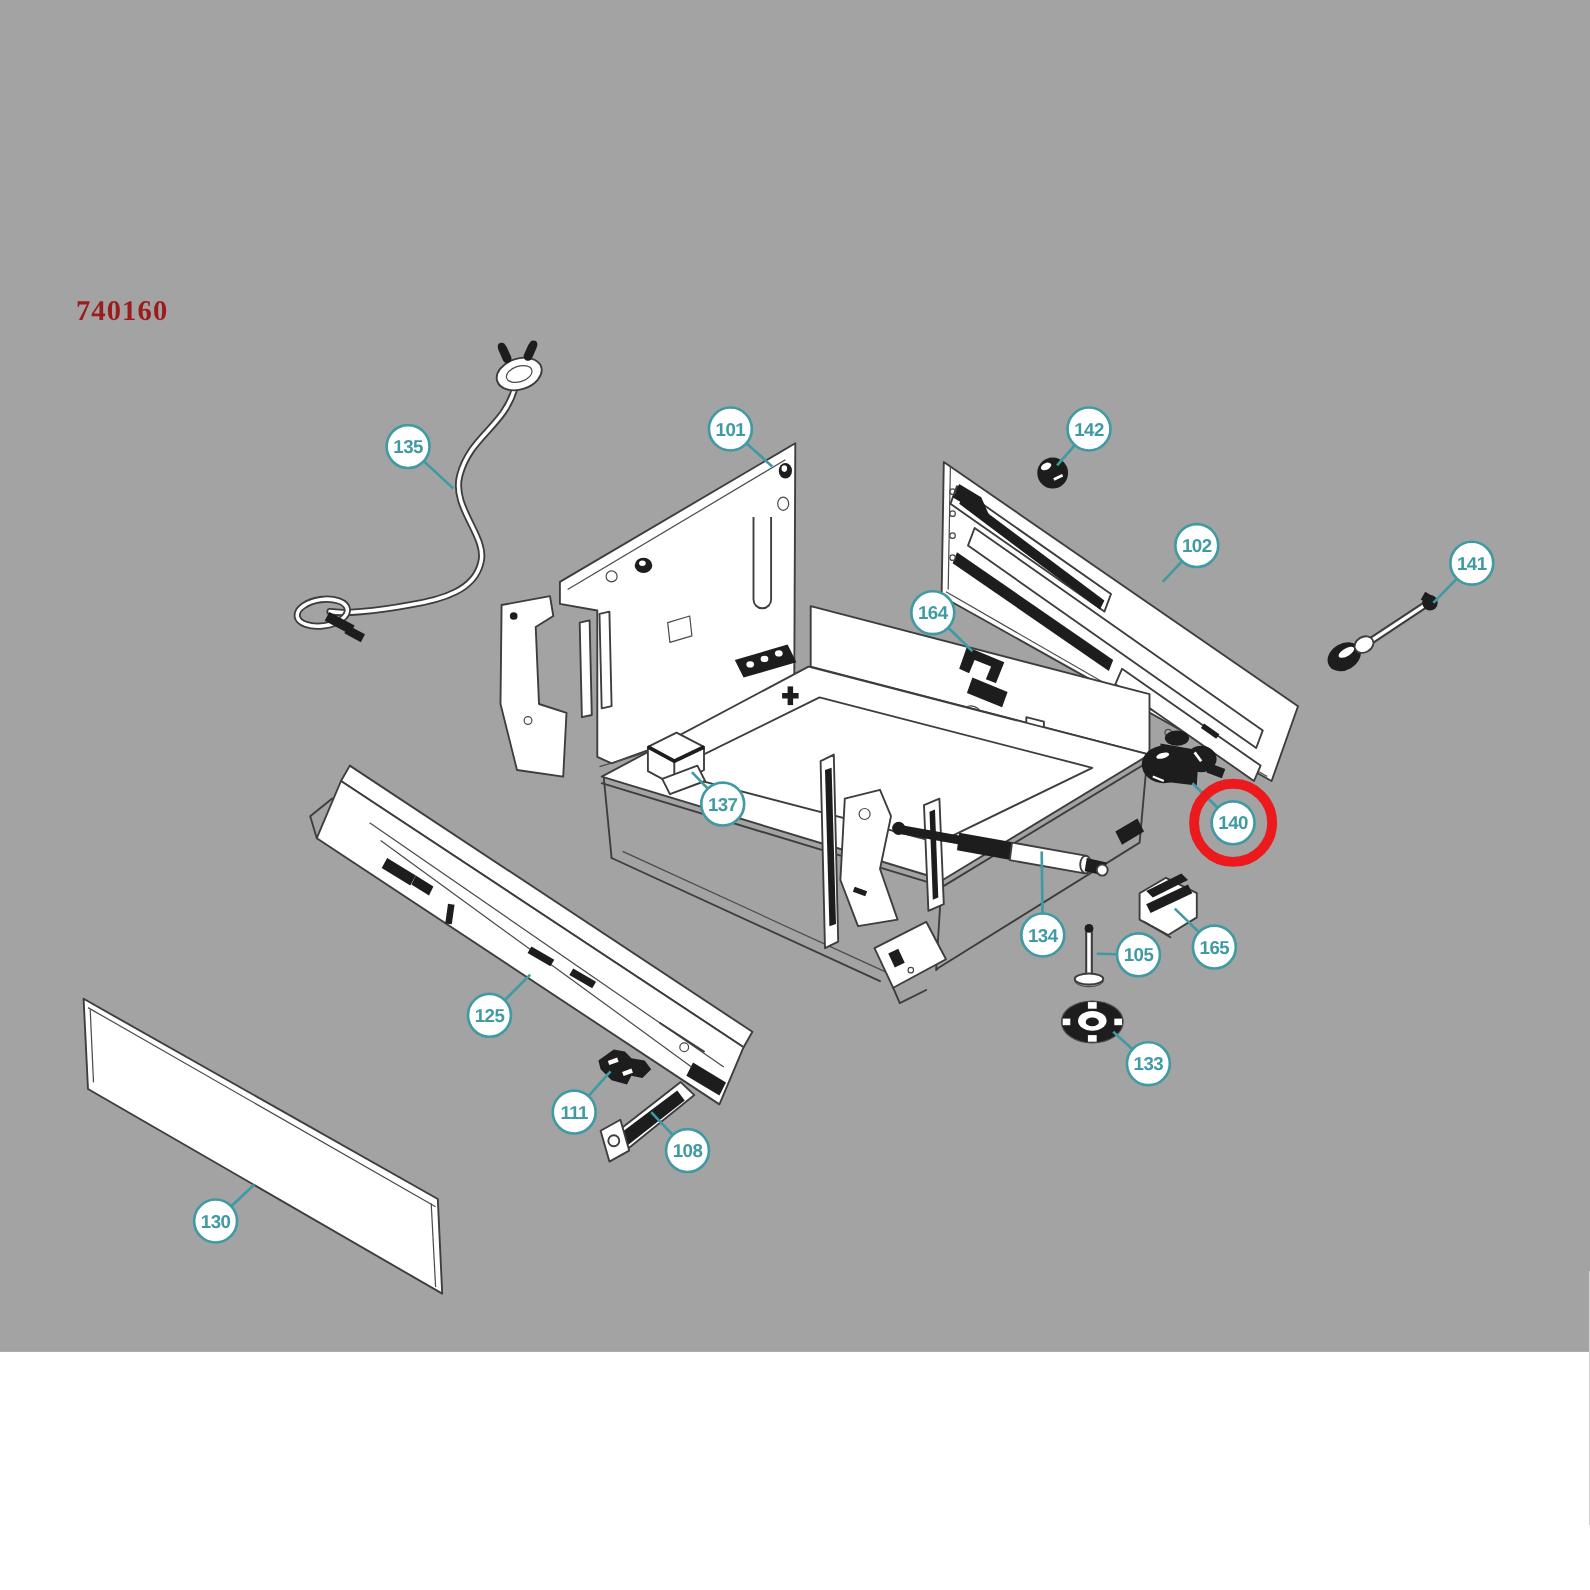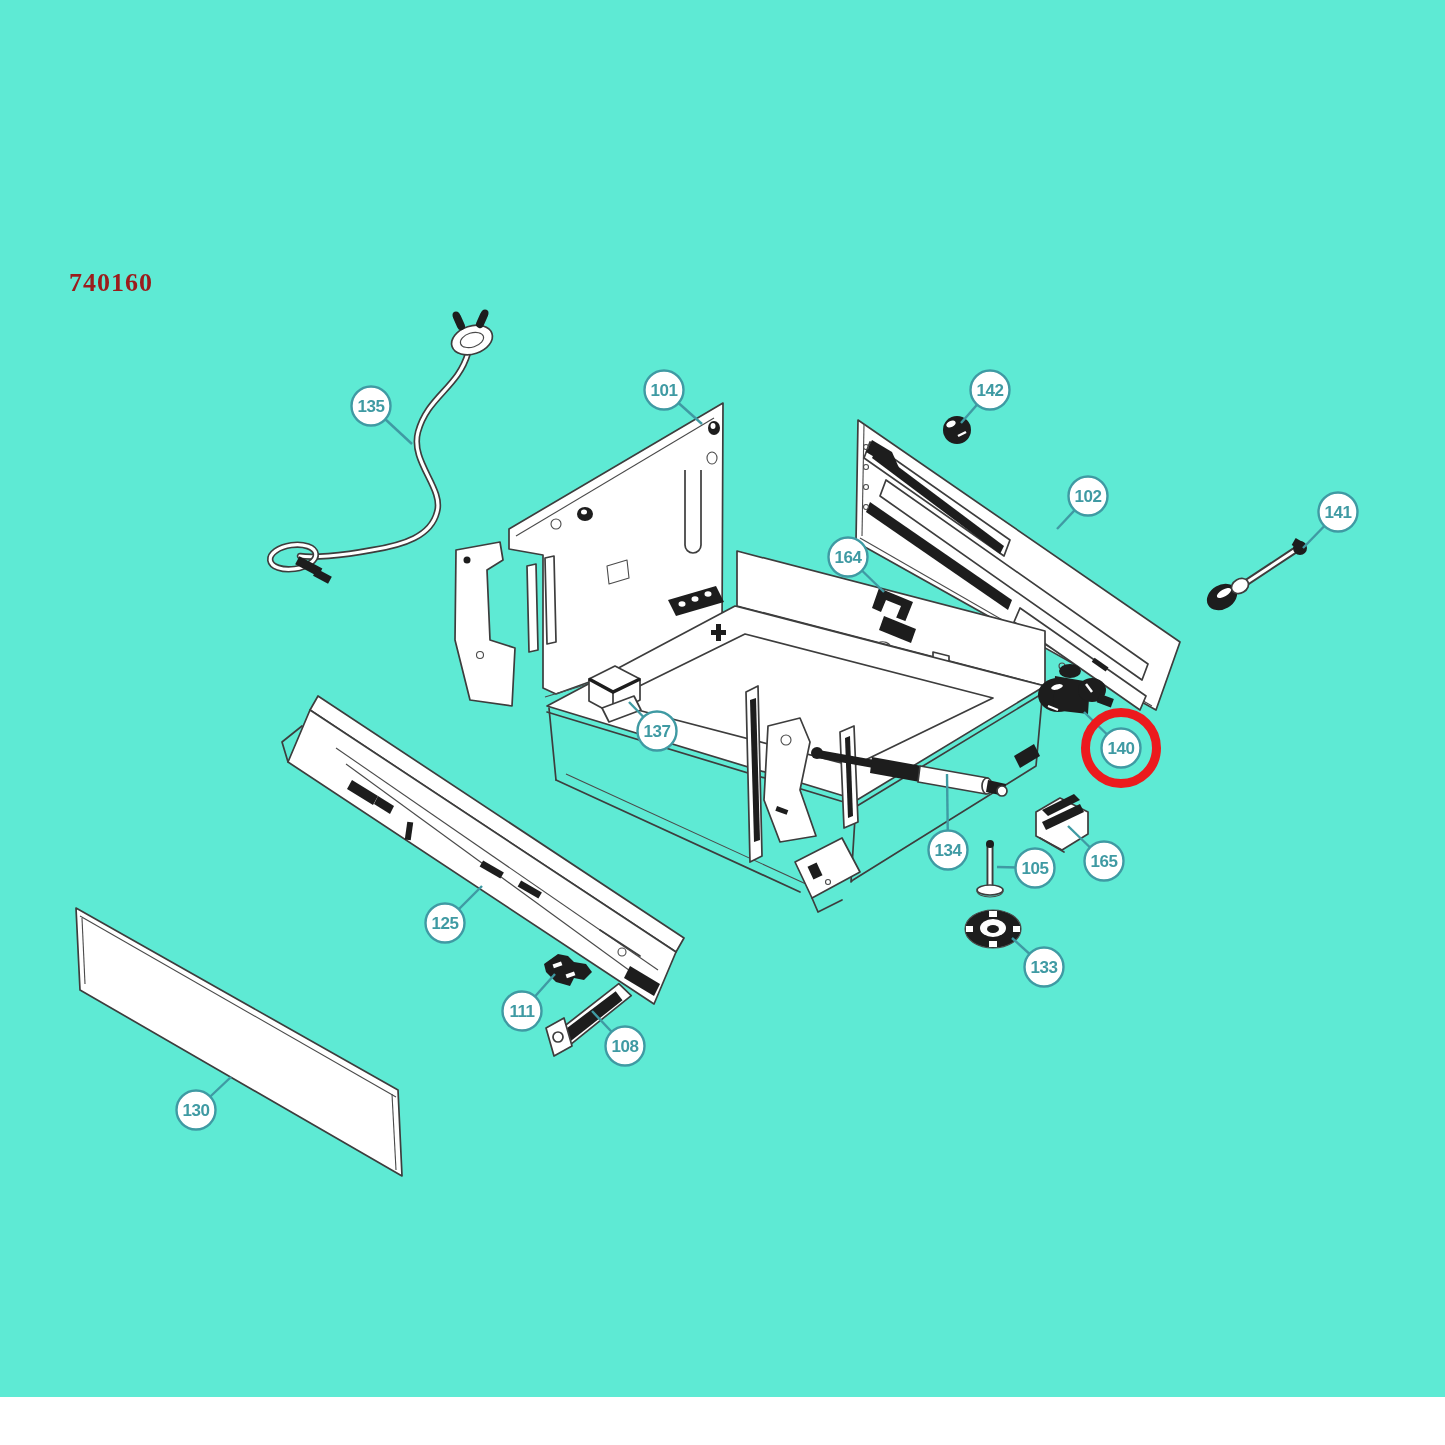--- a/index.html
+++ b/index.html
@@ -1,16 +1,16 @@
 <!DOCTYPE html>
 <html><head>
 <meta charset="utf-8">
 <style>
   html,body{margin:0;padding:0;background:#ffffff;}
-  #page{position:relative;width:1445px;height:1397px;background:#5eead4;overflow:hidden;
+  #page{position:relative;width:1445px;height:1229px;background:#a3a3a3;overflow:hidden;
         font-family:"Liberation Sans",sans-serif;}
   #drawing-number{position:absolute;left:69px;top:268px;font-family:"Liberation Serif",serif;
         font-weight:bold;font-size:26px;letter-spacing:1px;}
   svg{position:absolute;left:0;top:0;}
   .ln{stroke:#3d3d3d;stroke-width:1.7;fill:none;stroke-linejoin:round;stroke-linecap:round;}
   .lnthin{stroke:#4a4a4a;stroke-width:1.1;fill:none;stroke-linejoin:round;}
   .wh{fill:#ffffff;stroke:#3d3d3d;stroke-width:1.7;stroke-linejoin:round;}
   .dk{fill:#1d1d1d;stroke:none;}
   .dkln{stroke:#1d1d1d;stroke-width:8;fill:none;stroke-linecap:round;}
   .cable{stroke:#3d3d3d;stroke-width:6.5;fill:none;stroke-linecap:round;}

